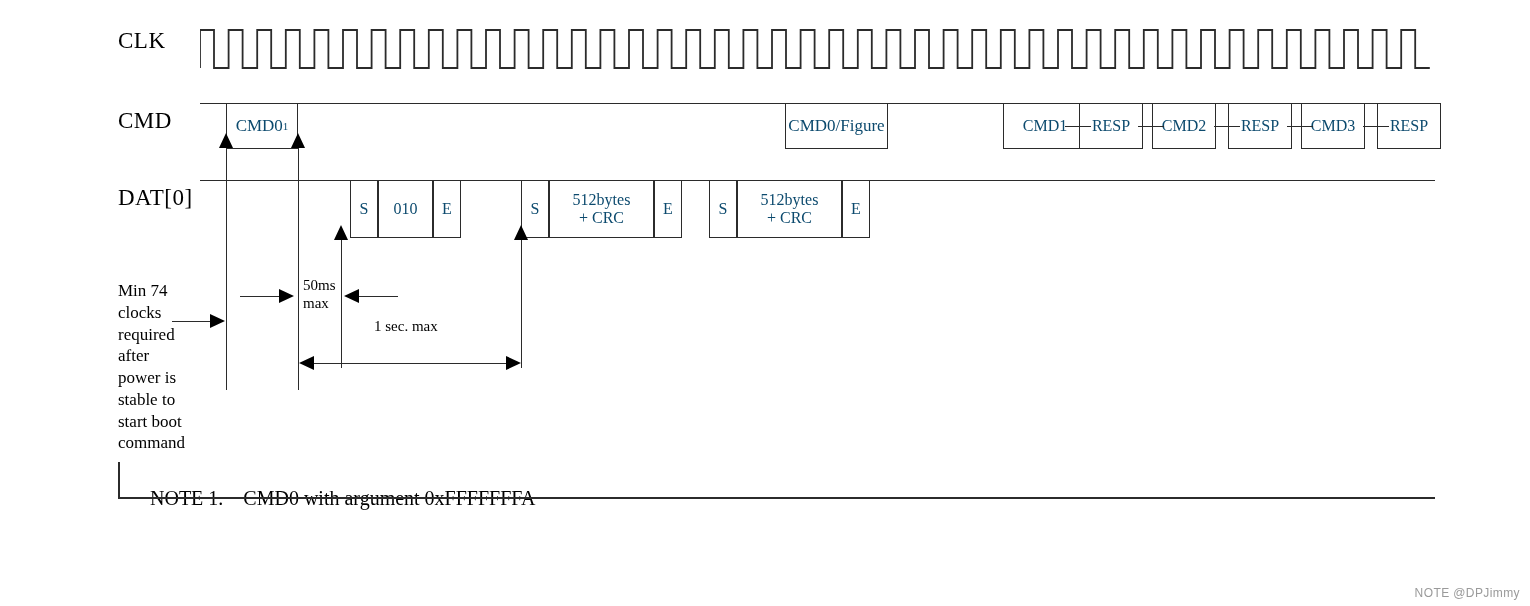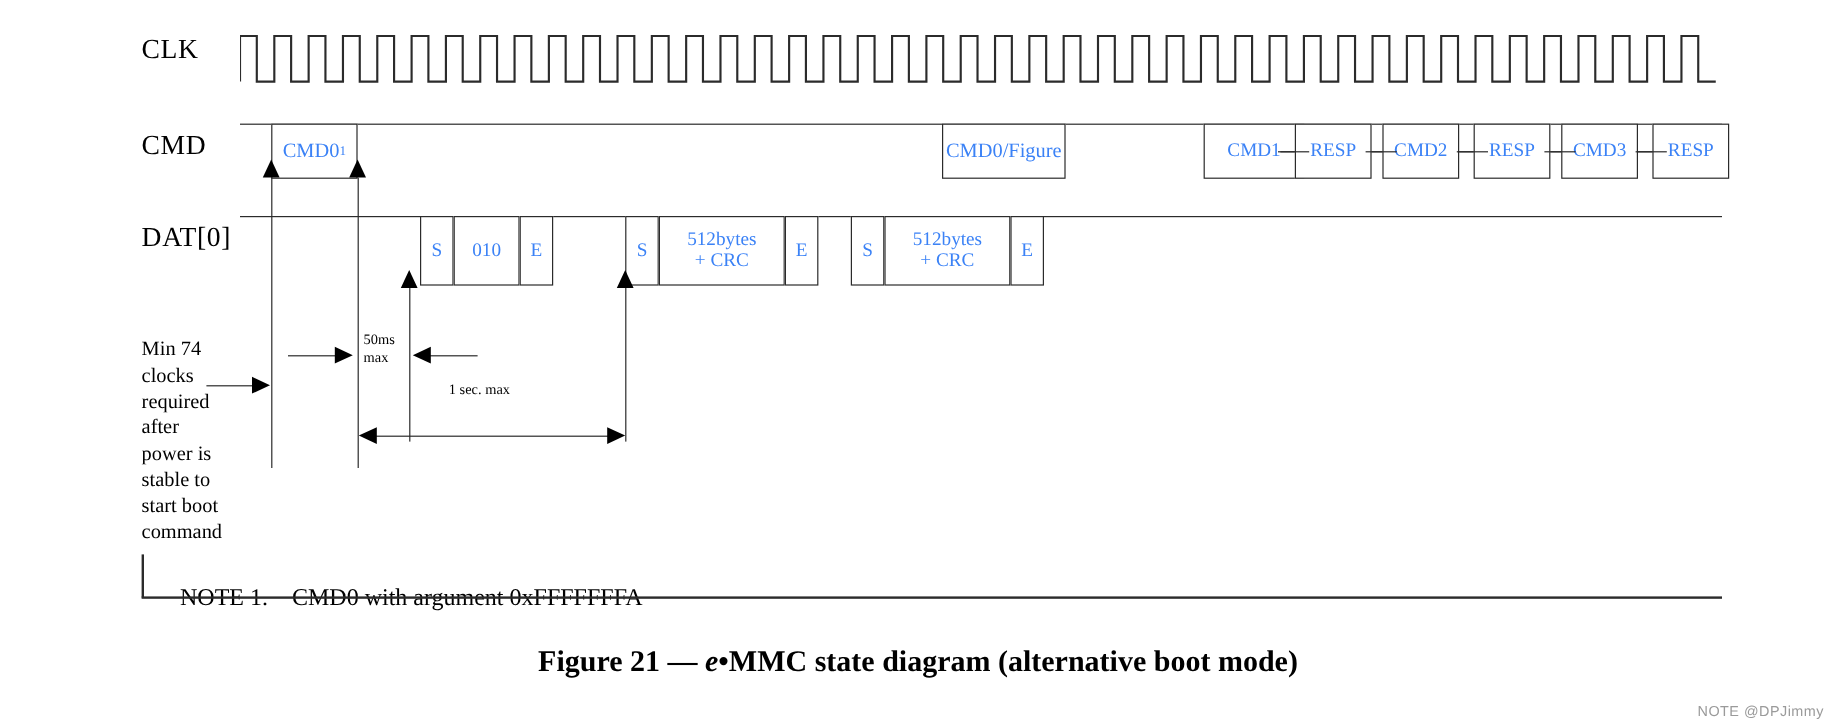--- a/index.html
+++ b/index.html
@@ -20,21 +20,21 @@
 
   
   .baseline{position:absolute;height:0;border-top:1.6px solid #2b2b2b;}
 
   
   .box{
     position:absolute;box-sizing:border-box;
     border:1.6px solid #2b2b2b;background:#fff;
     display:flex;align-items:center;justify-content:center;
     font-family:"Liberation Serif",serif;font-size:17px;
-    line-height:1.12;text-align:center;color:#3b82f6;white-space:pre-line;
+    line-height:1.12;text-align:center;color:#0c4a6e;white-space:pre-line;
   }
   .box.small{font-size:16px;}
   .box.tiny{font-size:16px;}
 
   
   .sup{font-size:11px;vertical-align:super;line-height:0;}
 
   
   .stub{position:absolute;height:0;border-top:1.6px solid #2b2b2b;}
 
@@ -56,21 +56,21 @@
     position:absolute;width:0;height:0;
     border-top:7.5px solid transparent;border-bottom:7.5px solid transparent;
     border-right:15px solid #000;
   }
 
   
   .annot{
     position:absolute;font-family:"Liberation Serif",serif;
     font-size:17px;line-height:1.28;color:#000;white-space:pre-line;
   }
-  .annot.sm{font-size:12px;line-height:1.22;}
+  .annot.sm{font-size:15px;line-height:1.22;}
 
   
   #note-rule{position:absolute;height:0;border-top:2px solid #2b2b2b;}
   #note-tick{position:absolute;width:0;border-left:2px solid #2b2b2b;}
   #note-text{
     position:absolute;font-family:"Liberation Serif",serif;
     font-size:20px;color:#000;white-space:pre;
   }
 
   
@@ -180,19 +180,16 @@
   <div class="baseline" style="left:305px;top:363px;width:210px;border-top-width:1.7px;"></div>
   <div class="ah-left" style="left:299px;top:356px;"></div>
   <div class="ah-right" style="left:506px;top:356px;"></div>
 
   <div id="note-tick" style="left:118px;top:462px;height:36px;"></div>
   <div id="note-text" style="left:130px;top:464px;">
     <span>NOTE 1.</span><span>&nbsp;&nbsp;&nbsp;&nbsp;</span><span>CMD0 with argument 0xFFFFFFFA</span>
   </div>
   <div id="note-rule" style="left:118px;top:497px;width:1317px;"></div>
 
-  <div id="caption" style="left:0;top:538px;">
-    <span>Figure 21 — </span><span class="ital">e</span><span>•MMC state diagram (alternative boot mode)</span>
-  </div>
 
   <div id="watermark">NOTE @DPJimmy</div>
 
 </div>
 
 </body></html>

